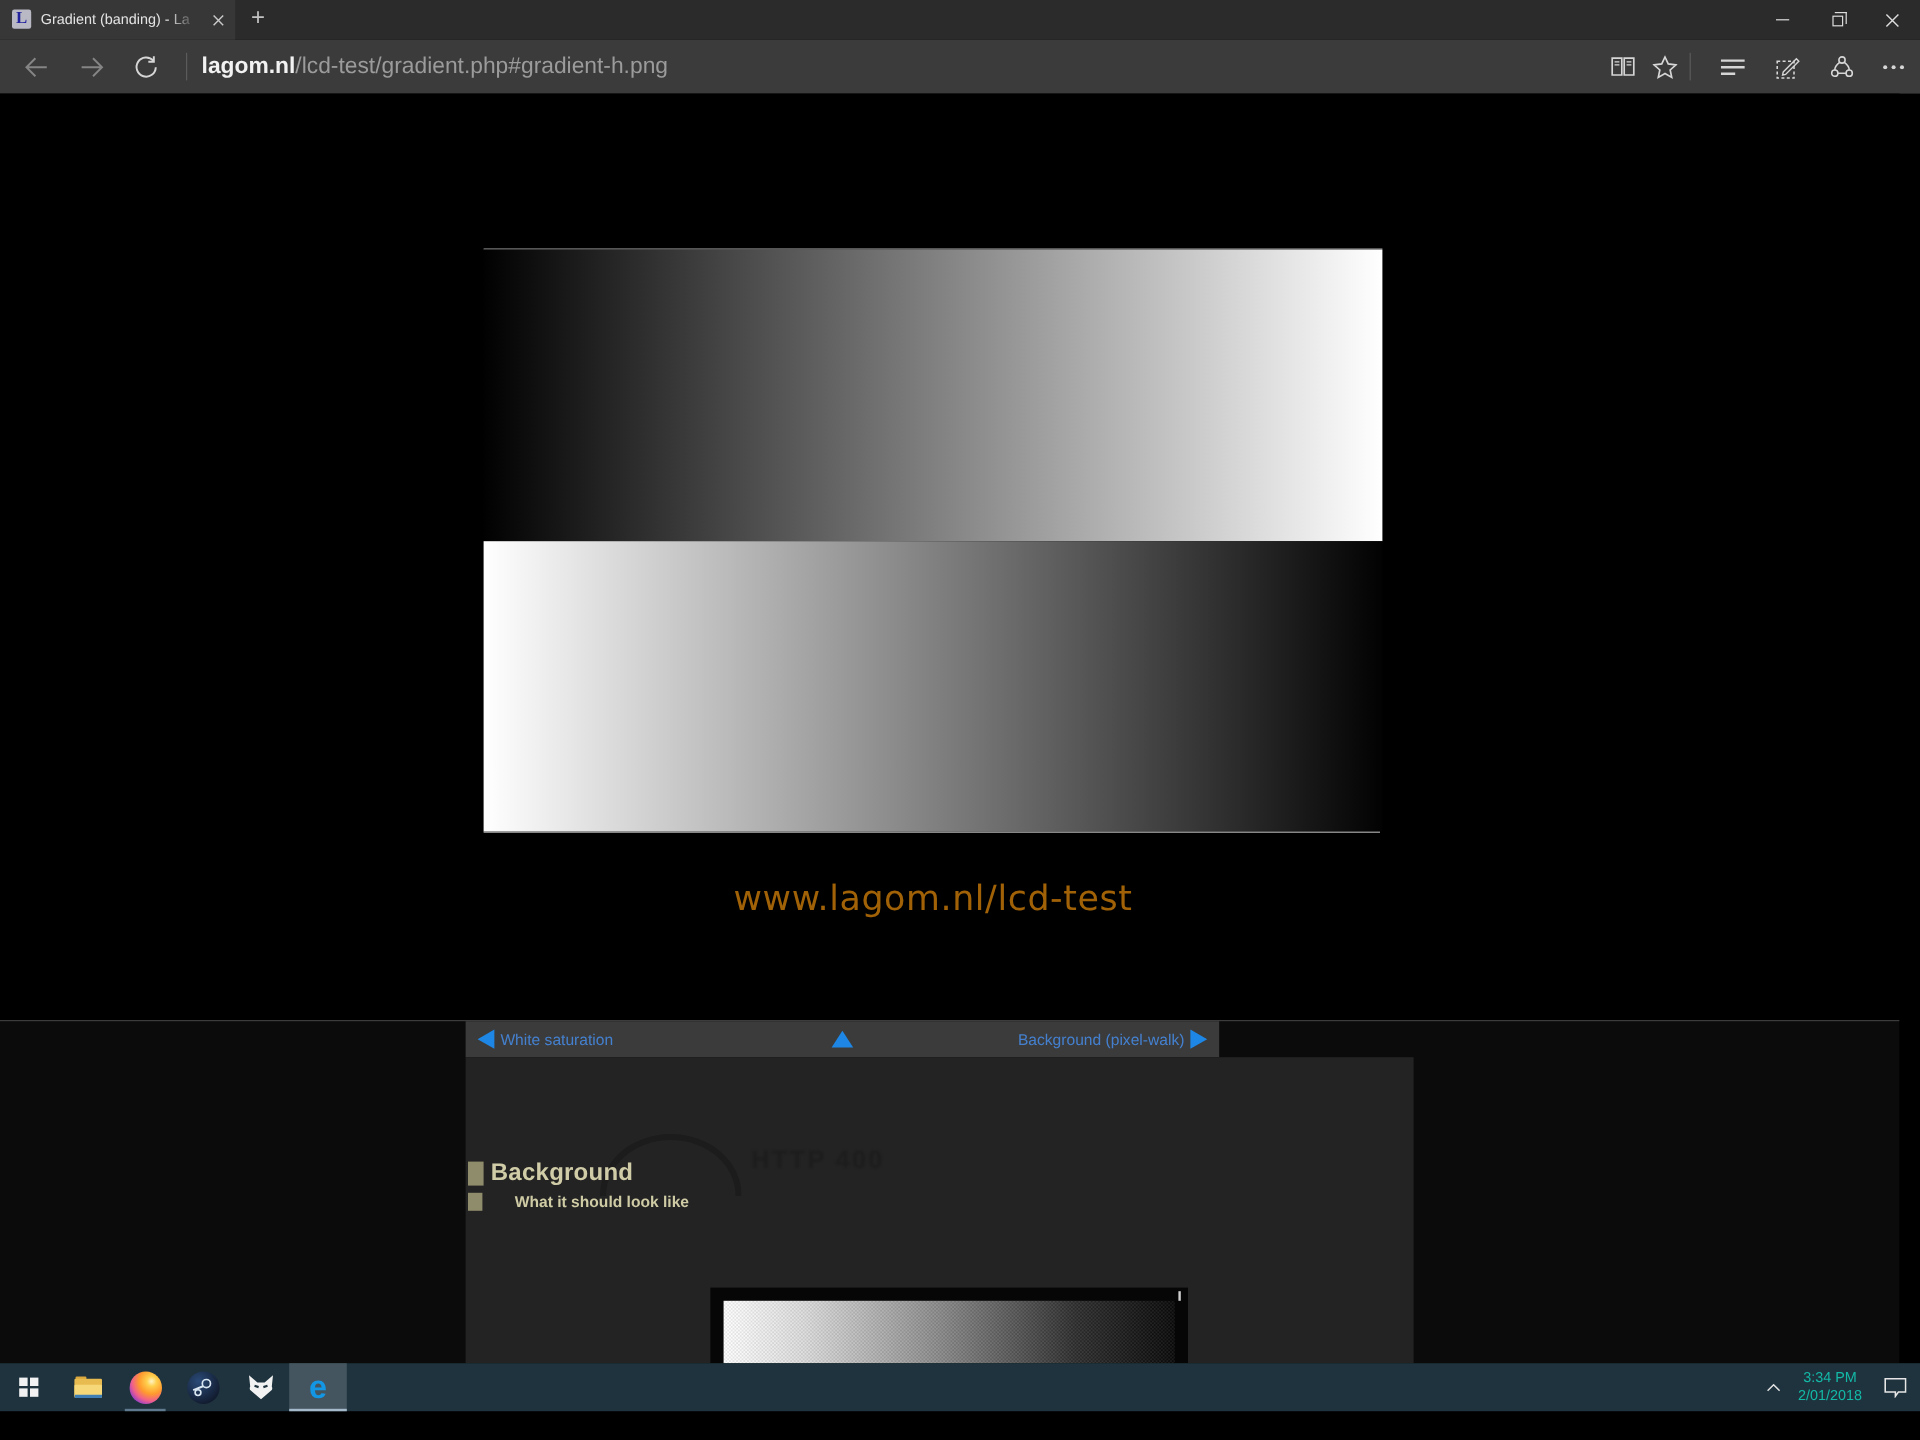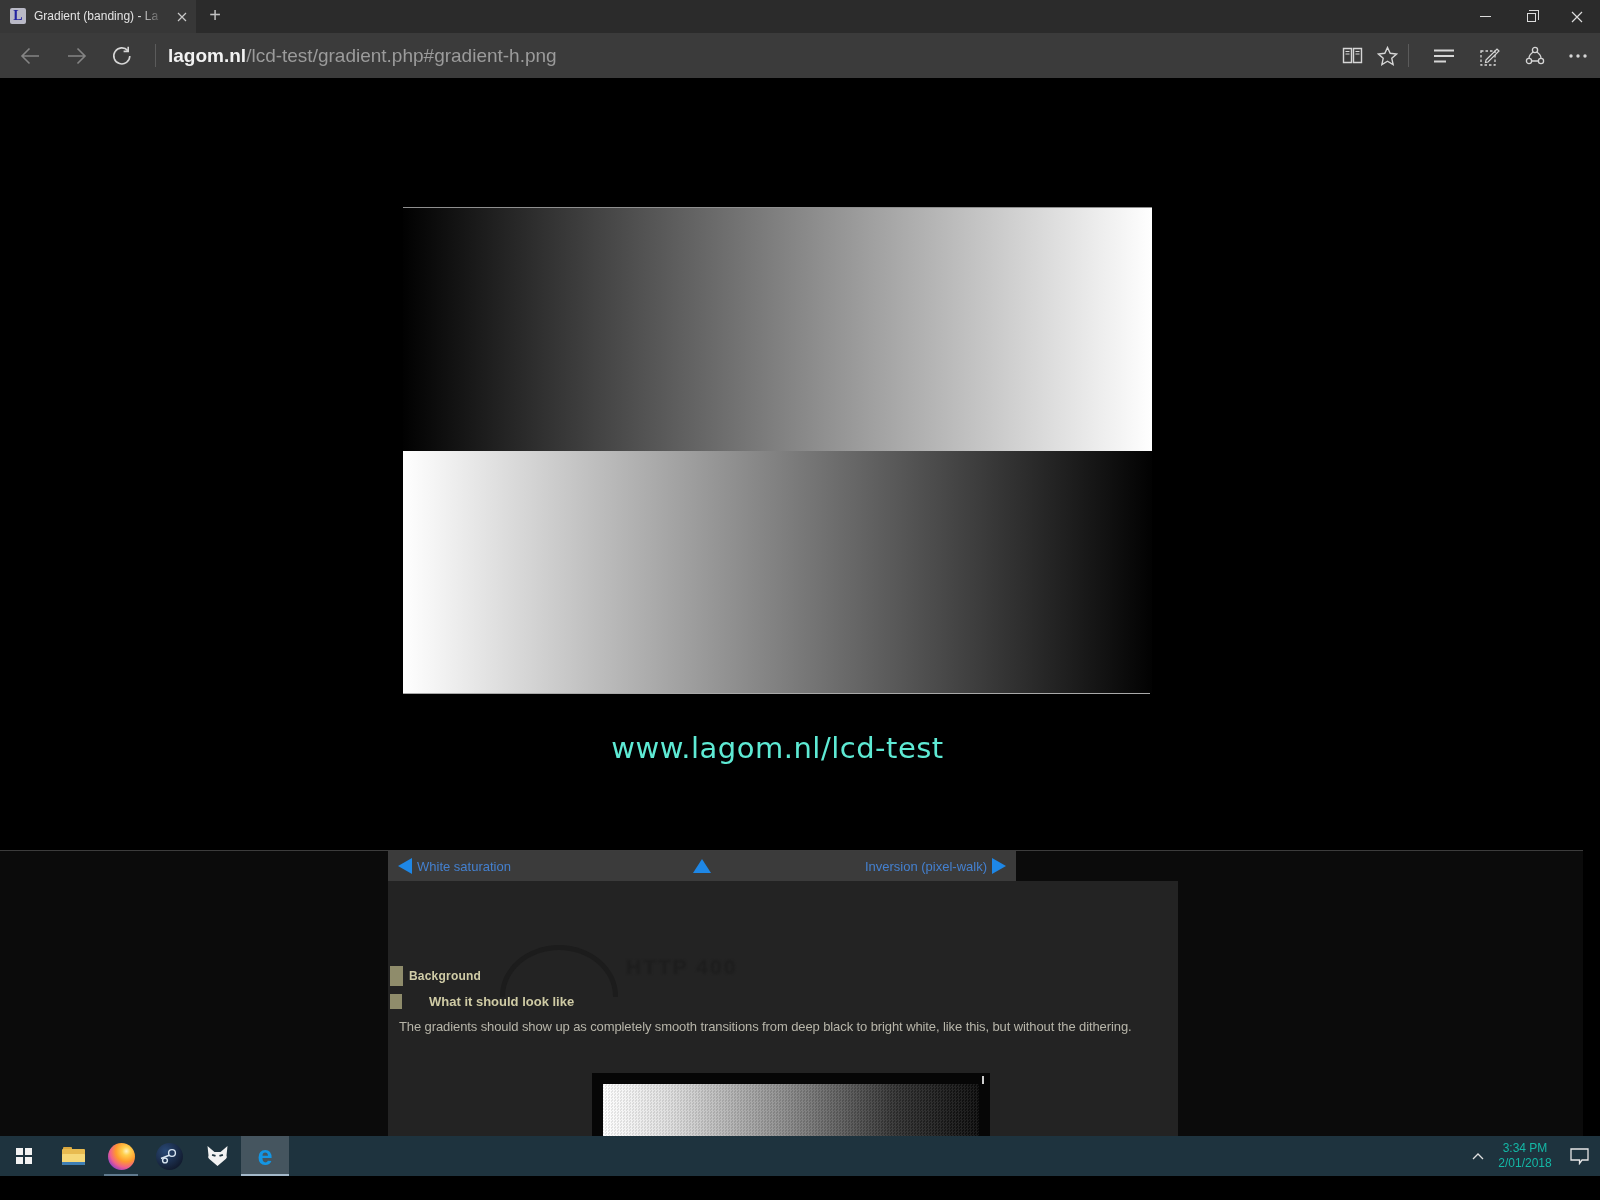--- a/index.html
+++ b/index.html
@@ -38,41 +38,41 @@
   
   .viewport { position:absolute; left:0; top:78px; width:1583px; height:1058px; background:#000; overflow:hidden; }
 
   .lcd-image { position:absolute; left:403px; top:129px; width:749px; }
   .lcd-line-top { height:1px; background:#8f8f8f; }
   .lcd-band-1 { height:243px; background:linear-gradient(90deg, #010101, #ffffff); }
   .lcd-band-2 { height:242px; background:linear-gradient(90deg, #ffffff, #020202); }
   .lcd-line-bottom { height:1px; background:#a9a9a9; margin-right:2px; }
 
   .lcd-caption { position:absolute; left:403px; top:653px; width:749px; text-align:center;
-                 font-family:"DejaVu Sans", sans-serif; font-size:29px; color:#5eead4; letter-spacing:0.5px; }
+                 font-family:"DejaVu Sans", sans-serif; font-size:29px; color:#a16207; letter-spacing:0.5px; }
 
   
   .page-footer { position:absolute; left:0; top:772px; width:1583px; height:286px; background:#0b0b0b; border-top:1px solid #3c3c3c; }
   .page-col { position:absolute; left:388px; top:0; width:628px; height:100%; }
   .page-navbar { position:relative; height:30px; background:#3b3b3b; display:flex; align-items:center; justify-content:space-between; padding:0 10px; }
   .nav-link { display:flex; align-items:center; font-size:13px; color:#4480cf; }
   .tri-left  { width:0; height:0; border-top:8px solid transparent; border-bottom:8px solid transparent; border-right:14px solid #1e87e6; margin-right:5px; }
   .tri-right { width:0; height:0; border-top:8px solid transparent; border-bottom:8px solid transparent; border-left:14px solid #1e87e6; margin-left:5px; }
   .tri-up { position:absolute; left:50%; top:8px; margin-left:-9px; width:0; height:0;
             border-left:9px solid transparent; border-right:9px solid transparent; border-bottom:14px solid #1e87e6; }
   .page-body { position:absolute; left:0; top:30px; width:790px; height:256px; background:#232323; overflow:hidden; }
 
   .wm-arc { position:absolute; left:112px; top:64px; width:118px; height:52px; border:5px solid #1c1c1c; border-bottom:none;
             border-radius:60px 60px 0 0 / 52px 52px 0 0; }
   .wm-text { position:absolute; left:238px; top:74px; font-size:21px; font-weight:bold; color:#1d1d1d;
              letter-spacing:2px; filter:blur(1px); }
 
   .row-heading { position:absolute; left:2px; top:85px; display:flex; align-items:center; }
   .bullet-lg { width:13px; height:20px; background:#8f8c6b; margin-right:6px; }
-  .heading-text { font-size:12px; font-weight:bold; color:#d0cca7; letter-spacing:0.2px; }
+  .heading-text { font-size:20px; font-weight:bold; color:#d0cca7; letter-spacing:0.2px; }
   .row-sub { position:absolute; left:2px; top:113px; display:flex; align-items:center;gap:20px; }
   .bullet-sm { width:12px; height:15px; background:#8f8c6b; margin-right:7px; }
   .sub-text { font-size:13px; font-weight:600; color:#cfcba5; }
   .para-text { position:absolute; left:11px; top:138px; font-size:13px; color:#b7b5a9; white-space:nowrap; letter-spacing:-0.1px; }
 
   .demo-frame { position:absolute; left:204px; top:192px; width:398px; height:120px; background:#060606; padding:11px; }
   .demo-grad { position:relative; width:376px; height:98px; background:linear-gradient(90deg, #ffffff 0%, #dcdcdc 18%, #8a8a8a 48%, #2e2e2e 78%, #0a0a0a 100%); }
   .demo-dither { position:absolute; inset:0;
                  background-image:repeating-conic-gradient(rgba(255,255,255,0.07) 0% 25%, rgba(0,0,0,0.09) 0% 50%);
                  background-size:3px 3px; }
@@ -217,40 +217,39 @@
     <div class="page-footer">
       <div class="page-col">
 
         <div class="page-navbar">
           <div class="nav-link">
             <span class="tri-left"></span>
             <span>White saturation</span>
           </div>
           <span class="tri-up"></span>
           <div class="nav-link">
-            <span>Inversion (pixel-walk)</span>
+            <span>Background (pixel-walk)</span>
             <span class="tri-right"></span>
           </div>
         </div>
 
         <div class="page-body">
           <div class="wm-arc"></div>
           <div class="wm-text">HTTP 400</div>
 
           <div class="row-heading">
             <span class="bullet-lg"></span>
             <span class="heading-text">Background</span>
           </div>
 
           <div class="row-sub">
             <span class="bullet-sm"></span>
             <span class="sub-text">What it should look like</span>
           </div>
 
-          <div class="para-text">The gradients should show up as completely smooth transitions from deep black to bright white, like this, but without the dithering.</div>
 
           <div class="demo-frame">
             <div class="demo-grad">
               <div class="demo-dither"></div>
             </div>
             <div class="demo-tick"></div>
           </div>
         </div>
 
       </div>

